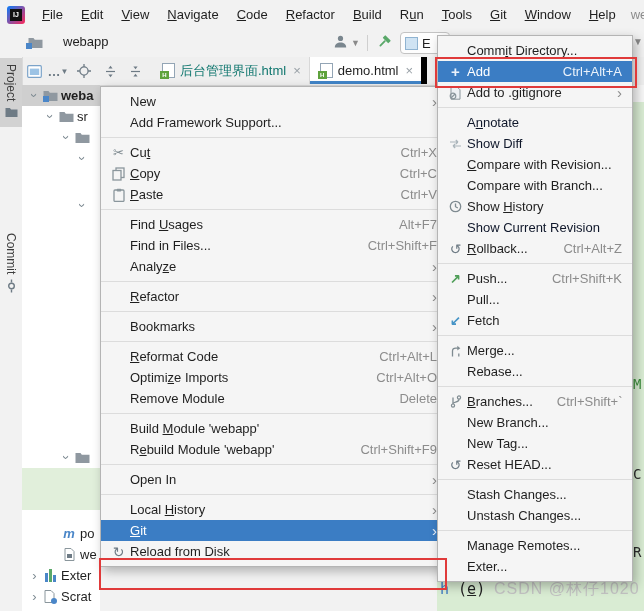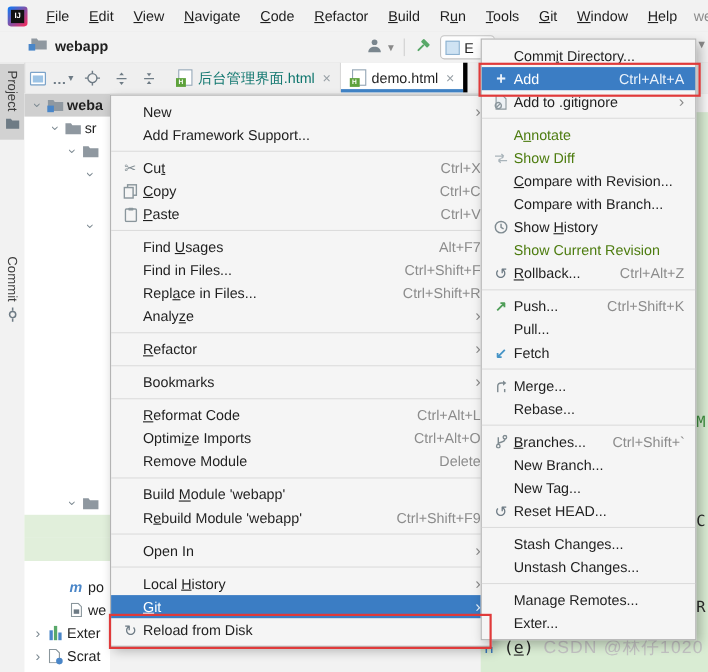--- a/index.html
+++ b/index.html
@@ -12,37 +12,37 @@
   #logo{width:18px;height:18px;margin:0 8px 0 7px;border-radius:3px;flex:0 0 18px;
         background:linear-gradient(135deg,#087cfa,#fe2857);position:relative;}
   #logo i{position:absolute;left:3px;top:3px;right:3px;bottom:3px;background:#111;color:#fff;
           font:bold 7px/12px "Liberation Sans",sans-serif;text-align:center;font-style:normal;}
   .mbitem{padding:0 9px;cursor:default;}
   #wintitle{margin-left:auto;color:#8c8c8c;white-space:nowrap;overflow:hidden;padding-left:6px;}
 
   
   #toolbar{position:absolute;left:0;top:29px;width:644px;height:28px;background:#f2f2f2;
            border-bottom:1px solid #d8d8d8;}
-  #crumb{position:absolute;left:26px;top:5px;display:flex;align-items:flex-start;gap:6px;font-weight:bold;}
+  #crumb{position:absolute;left:26px;top:5px;display:flex;align-items:flex-end;gap:19px;font-weight:normal;}
   .tbright{position:absolute;top:5px;display:flex;align-items:center;}
   #user-cluster{left:333px;}
   #tb-sep{position:absolute;left:367px;top:6px;width:1px;height:16px;background:#cfcfcf;}
   #hammer{left:376px;}
   #runwidget{position:absolute;left:400px;top:3px;width:44px;height:20px;border:1px solid #c3c3c3;
              border-radius:4px;background:#fdfdfd;display:flex;align-items:center;gap:4px;padding-left:4px;overflow:hidden;}
   #runwidget .doc{width:11px;height:11px;background:#cfe3f3;border:1px solid #8fb3d1;flex:0 0 11px;}
   #tb-chevron{position:absolute;left:633px;top:7px;color:#8a8a8a;font-size:10px;}
 
   
   #tabrow{position:absolute;left:22px;top:57px;width:622px;height:28px;background:#efefef;
           border-bottom:1px solid #d8d8d8;}
   .phicon{position:absolute;top:6px;width:16px;height:16px;display:flex;align-items:center;justify-content:center;}
   #tabs{position:absolute;left:130px;top:0;height:28px;display:flex;}
   .tab{display:flex;align-items:center;gap:5px;padding:0 8px;height:27px;position:relative;cursor:default;}
-  .tab.active{background:#ffffff;border-left:1px solid #d8d8d8;border-right:4px solid #000000;}
+  .tab.active{background:#ffffff;border-left:1px solid #d8d8d8;border-right:6px solid #000000;}
   .tab.active::after{content:"";position:absolute;left:0;right:0;bottom:0;height:3px;background:#4184c7;}
   .tlab{white-space:nowrap;}
   .tlab.green{color:#0f766e;}
   .tclose{color:#98a0a6;font-size:13px;margin-left:2px;cursor:pointer;}
   .fic{position:relative;width:15px;height:16px;display:inline-block;}
   .ficp{position:absolute;left:2px;top:0;width:11px;height:13px;background:#fff;border:1px solid #93a5b5;}
   .fich{position:absolute;left:0;bottom:0;width:9px;height:8px;background:#5ea23c;color:#fff;
         font:bold 6px/8px "Liberation Sans",sans-serif;text-align:center;}
 
   
@@ -78,21 +78,21 @@
          box-shadow:3px 4px 10px rgba(0,0,0,.28);}
   #ctxmenu{left:100px;top:86px;width:346px;z-index:30;}
   #gitmenu{left:437px;top:35px;width:194px;z-index:40;}
   .mrow{height:21px;display:flex;align-items:center;padding:0 10px 0 6px;cursor:default;}
   .mic{width:23px;flex:0 0 23px;display:flex;align-items:center;justify-content:center;}
   .mlab{white-space:nowrap;padding-right:24px;}
   .msc{margin-left:auto;color:#8c8c8c;white-space:nowrap;}
   .mar{margin-left:auto;color:#8a8a8a;font-size:15px;line-height:1;}
   .mrow.sel{background:#3b7dc4;color:#fff;}
   .mrow.sel .msc,.mrow.sel .mar,.mrow.sel .gi{color:#eaf2fb !important;}
-  .mrow.dis .mlab{color:#4d7c0f;}
+  .mrow.dis .mlab{color:#0f172a;}
   .msep{height:1px;background:#dcdcdc;margin:4px 0;}
   .gi{font-size:13px;line-height:1;}
 
   
   .redbox{position:absolute;border:2px solid #e03a3a;z-index:50;pointer-events:none;}
   #box-add{left:435px;top:57px;width:198px;height:27px;}
   #box-git{left:99px;top:558px;width:344px;height:28px;}
 </style>
 </head>
 <body>
@@ -367,25 +367,20 @@
           <span class="mlab">Find <u>U</u>sages</span>
           <span class="msc">Alt+F7</span>
         </div>
         <div class="mrow">
           <span class="mic"></span>
           <span class="mlab">Find in Files...</span>
           <span class="msc">Ctrl+Shift+F</span>
         </div>
         <div class="mrow">
           <span class="mic"></span>
-          <span class="mlab">Repl<u>a</u>ce in Files...</span>
-          <span class="msc">Ctrl+Shift+R</span>
-        </div>
-        <div class="mrow">
-          <span class="mic"></span>
           <span class="mlab">Analy<u>z</u>e</span>
           <span class="mar">›</span>
         </div>
         <div class="msep"></div>
         <div class="mrow">
           <span class="mic"></span>
           <span class="mlab"><u>R</u>efactor</span>
           <span class="mar">›</span>
         </div>
         <div class="msep"></div>

